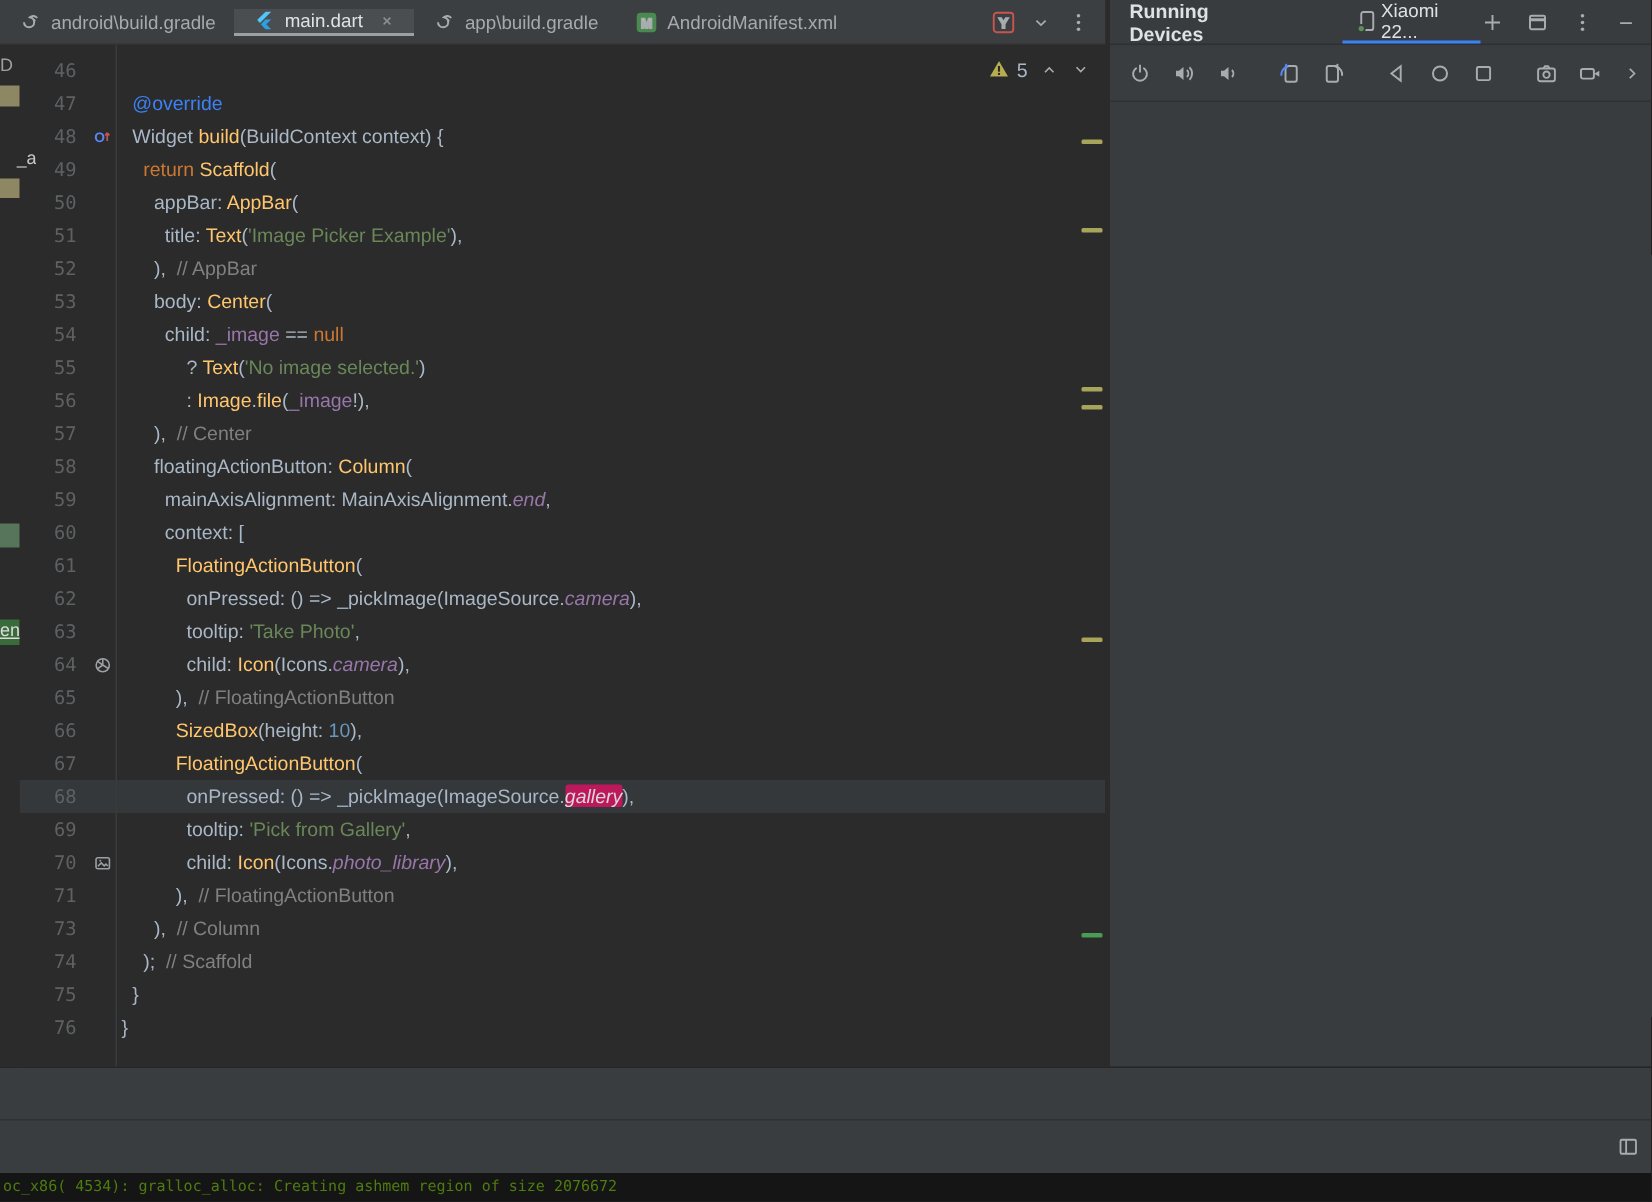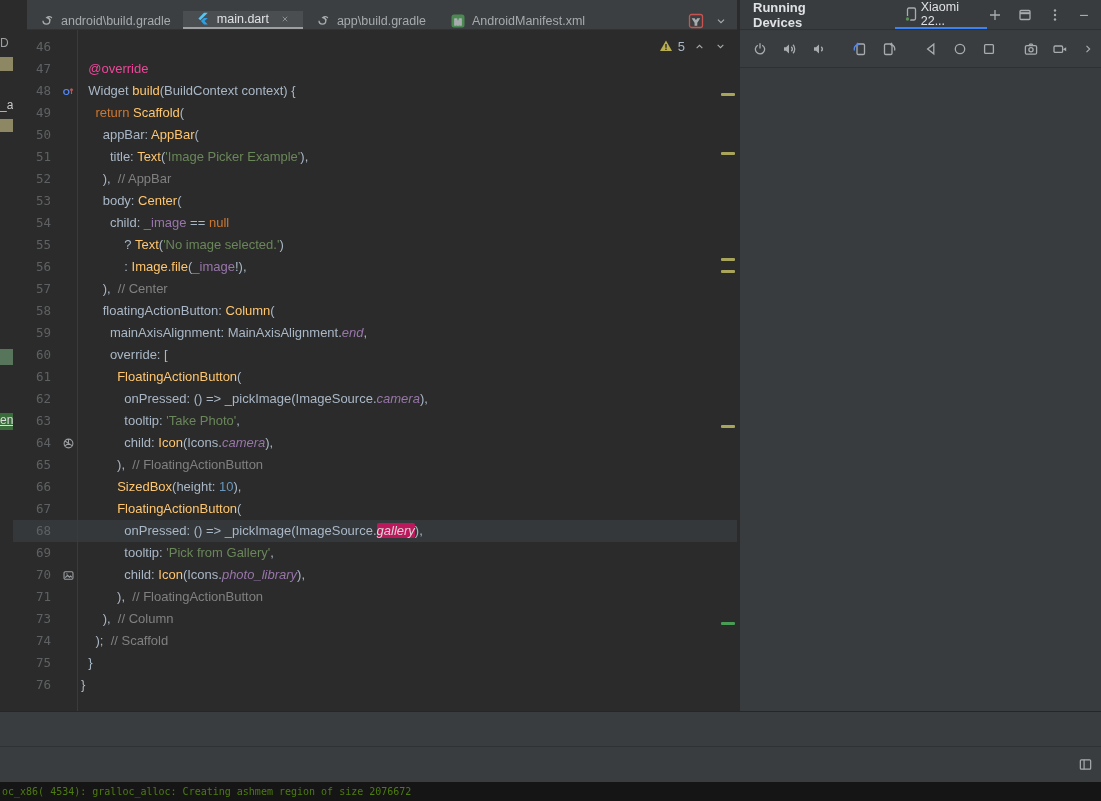--- a/index.html
+++ b/index.html
@@ -3,38 +3,38 @@
 <meta charset="utf-8">
 <style>
   html,body{margin:0;padding:0;background:#1e1e1e;}
   *{box-sizing:border-box;font-family:"Liberation Sans",sans-serif;}
   #app{position:relative;width:1101px;height:801px;background:#2B2B2B;overflow:hidden;}
   .abs{position:absolute;}
   .mono{font-family:"DejaVu Sans Mono",monospace;}
   svg{display:block;}
 
   
-  #tabbar{left:0;top:0;width:737px;height:30px;background:#3C3F41;display:flex;align-items:flex-end;border-bottom:1px solid #323232;margin-left:27px;}
+  #tabbar{left:0;top:0;width:737px;height:30px;background:#3C3F41;display:flex;align-items:center;border-bottom:1px solid #323232;}
   .tab{display:flex;align-items:center;gap:6px;padding:0 12px;color:#A7AAAD;font-size:12.5px;cursor:default;}
   .tab.active{background:#4A4E50;color:#DFE1E5;border-bottom:2px solid #9DA0A3;}
   .tab .close{margin-left:4px;opacity:.7;}
   #tab-actions{margin-left:auto;display:flex;align-items:center;gap:10px;padding-right:10px;}
 
   
   #editor{left:13px;top:30px;width:724px;height:681px;background:#2B2B2B;overflow:hidden;}
   #gutter-divider{left:64px;top:0;width:1px;height:681px;background:#393B3D;}
   #code{left:0;top:6px;width:724px;}
   .line{display:flex;height:22px;line-height:22px;font-size:13px;white-space:pre;}
   .line.cur{background:#34383B;}
   .ln{width:46px;text-align:right;padding-right:8px;color:#5E6163;font-size:12.5px;font-family:"DejaVu Sans Mono",monospace;flex:none;}
   .gic{width:18px;flex:none;display:flex;align-items:center;justify-content:center;}
   .ltext{padding-left:4px;font-family:"DejaVu Sans Mono",monospace;}
   .tk-p{color:#A9B7C6}.tk-k{color:#CC7832}.tk-cl{color:#FFC66D}.tk-s{color:#6A8759}
   .tk-c{color:#808080}.tk-f{color:#9876AA}.tk-i{color:#9876AA;font-style:italic}
-  .tk-n{color:#6897BB}.tk-a{color:#ec4899}
+  .tk-n{color:#6897BB}.tk-a{color:#3b82f6}
   .tk-g{color:#D8D8D8;font-style:italic;background:#be185d;border-radius:2px}
   #inspect{right:10px;top:8px;display:flex;align-items:center;gap:8px;color:#A9B7C6;font-size:13px;}
   .smark{right:2px;width:14px;height:3px;border-radius:1px;}
 
   
   .sliver{left:0;width:13px;color:#9DA0A3;font-size:12px;overflow:hidden;white-space:nowrap;}
 
   
   #rpanel{left:740px;top:0;width:361px;height:711px;background:#393C3F;}
   #rdivider{left:737px;top:0;width:3px;height:711px;background:#2B2B2B;}
@@ -133,21 +133,21 @@
         <div class="line"><span class="ln">50</span><span class="gic"></span><span class="ltext"><span class="tk-p">      appBar: </span><span class="tk-cl">AppBar</span><span class="tk-p">(</span></span></div>
         <div class="line"><span class="ln">51</span><span class="gic"></span><span class="ltext"><span class="tk-p">        title: </span><span class="tk-cl">Text</span><span class="tk-p">(</span><span class="tk-s">'Image Picker Example'</span><span class="tk-p">),</span></span></div>
         <div class="line"><span class="ln">52</span><span class="gic"></span><span class="ltext"><span class="tk-p">      ),  </span><span class="tk-c">// AppBar</span></span></div>
         <div class="line"><span class="ln">53</span><span class="gic"></span><span class="ltext"><span class="tk-p">      body: </span><span class="tk-cl">Center</span><span class="tk-p">(</span></span></div>
         <div class="line"><span class="ln">54</span><span class="gic"></span><span class="ltext"><span class="tk-p">        child: </span><span class="tk-f">_image</span><span class="tk-p"> == </span><span class="tk-k">null</span></span></div>
         <div class="line"><span class="ln">55</span><span class="gic"></span><span class="ltext"><span class="tk-p">            ? </span><span class="tk-cl">Text</span><span class="tk-p">(</span><span class="tk-s">'No image selected.'</span><span class="tk-p">)</span></span></div>
         <div class="line"><span class="ln">56</span><span class="gic"></span><span class="ltext"><span class="tk-p">            : </span><span class="tk-cl">Image</span><span class="tk-p">.</span><span class="tk-cl">file</span><span class="tk-p">(</span><span class="tk-f">_image</span><span class="tk-p">!),</span></span></div>
         <div class="line"><span class="ln">57</span><span class="gic"></span><span class="ltext"><span class="tk-p">      ),  </span><span class="tk-c">// Center</span></span></div>
         <div class="line"><span class="ln">58</span><span class="gic"></span><span class="ltext"><span class="tk-p">      floatingActionButton: </span><span class="tk-cl">Column</span><span class="tk-p">(</span></span></div>
         <div class="line"><span class="ln">59</span><span class="gic"></span><span class="ltext"><span class="tk-p">        mainAxisAlignment: MainAxisAlignment.</span><span class="tk-i">end</span><span class="tk-p">,</span></span></div>
-        <div class="line"><span class="ln">60</span><span class="gic"></span><span class="ltext"><span class="tk-p">        override: [</span></span></div>
+        <div class="line"><span class="ln">60</span><span class="gic"></span><span class="ltext"><span class="tk-p">        context: [</span></span></div>
         <div class="line"><span class="ln">61</span><span class="gic"></span><span class="ltext"><span class="tk-p">          </span><span class="tk-cl">FloatingActionButton</span><span class="tk-p">(</span></span></div>
         <div class="line"><span class="ln">62</span><span class="gic"></span><span class="ltext"><span class="tk-p">            onPressed: () =&gt; _pickImage(ImageSource.</span><span class="tk-i">camera</span><span class="tk-p">),</span></span></div>
         <div class="line"><span class="ln">63</span><span class="gic"></span><span class="ltext"><span class="tk-p">            tooltip: </span><span class="tk-s">'Take Photo'</span><span class="tk-p">,</span></span></div>
         <div class="line"><span class="ln">64</span><span class="gic"><span class="ibtn"><svg width="13" height="13" viewBox="0 0 16 16" fill="none" stroke="#A9ACAE" stroke-width="1.3">
                 <circle cx="8" cy="8" r="5.4" stroke="#9DA0A3"></circle>
                 <path d="M8 2.6v5.2l4.4 2.8M8 7.8L3.8 4.9M8 7.8l-4.6 3.3" stroke="#9DA0A3"></path>
               </svg></span></span><span class="ltext"><span class="tk-p">            child: </span><span class="tk-cl">Icon</span><span class="tk-p">(Icons.</span><span class="tk-i">camera</span><span class="tk-p">),</span></span></div>
         <div class="line"><span class="ln">65</span><span class="gic"></span><span class="ltext"><span class="tk-p">          ),  </span><span class="tk-c">// FloatingActionButton</span></span></div>
         <div class="line"><span class="ln">66</span><span class="gic"></span><span class="ltext"><span class="tk-p">          </span><span class="tk-cl">SizedBox</span><span class="tk-p">(height: </span><span class="tk-n">10</span><span class="tk-p">),</span></span></div>
         <div class="line"><span class="ln">67</span><span class="gic"></span><span class="ltext"><span class="tk-p">          </span><span class="tk-cl">FloatingActionButton</span><span class="tk-p">(</span></span></div>
@@ -190,21 +190,21 @@
         <div class="abs smark" style="top: 122px; background: rgb(168, 165, 90);"></div>
         <div class="abs smark" style="top: 228px; background: rgb(168, 165, 90);"></div>
         <div class="abs smark" style="top: 240px; background: rgb(168, 165, 90);"></div>
         <div class="abs smark" style="top: 395px; background: rgb(168, 165, 90);"></div>
         <div class="abs smark" style="top: 592px; background: rgb(73, 156, 84);"></div>
       </div>
   </div>
 
   <div class="abs sliver" style="top:36px;height:16px;">D</div>
   <div class="abs sliver" style="top:57px;height:14px;background:#8D8764;"></div>
-  <div class="abs sliver" style="top:98px;height:16px;color:#C8C8C8;">_a</div>
+  <div class="abs sliver" style="top:98px;height:16px;color:#C8C8C8;margin-left:11px;">_a</div>
   <div class="abs sliver" style="top:119px;height:13px;background:#8D8764;"></div>
   <div class="abs sliver" style="top:349px;height:16px;background:#56755A;"></div>
   <div class="abs sliver" style="top:413px;height:17px;background:#3A6B3A;color:#DCDCDC;text-decoration:underline;">en</div>
 
   <div id="rdivider" class="abs"></div>
 
   <div id="rpanel" class="abs">
     <div id="rhead" class="abs">
       <span id="rtitle">Running Devices</span>
       <div id="devtab">

